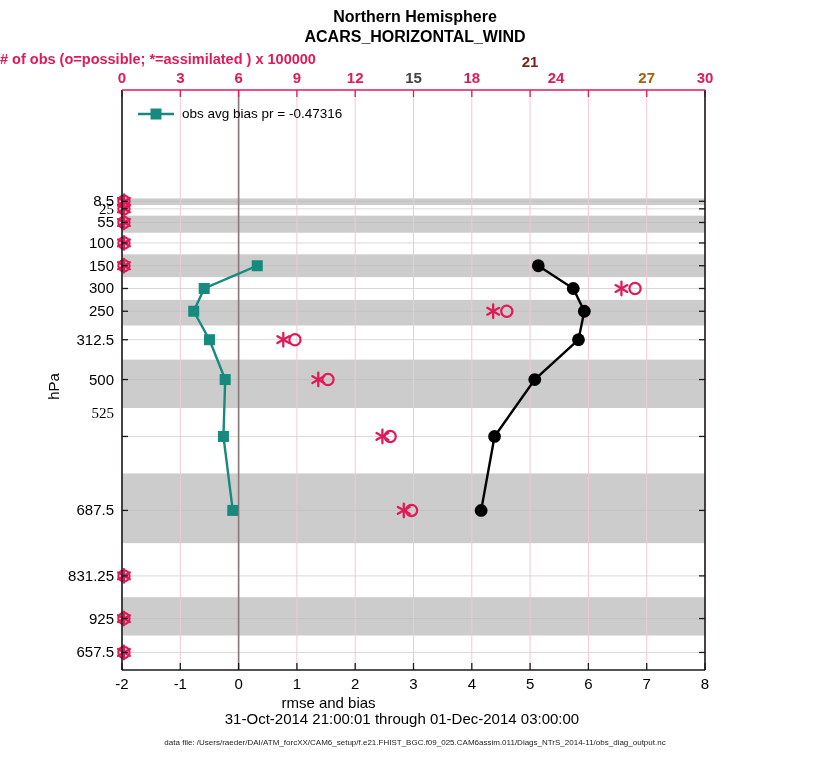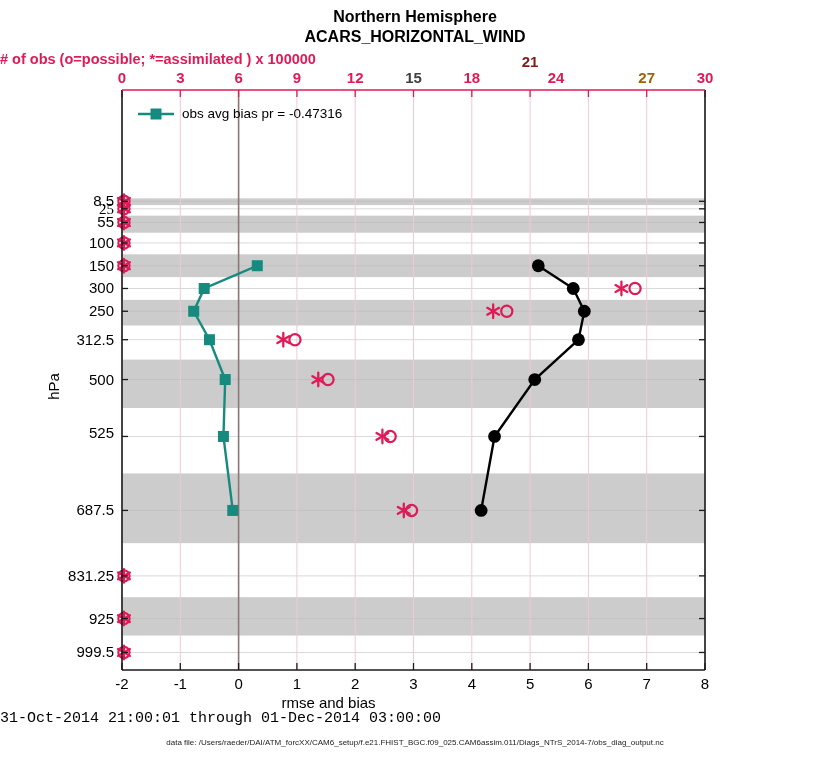--- a/index.html
+++ b/index.html
@@ -13,21 +13,21 @@
   .plot{position:absolute;left:122px;top:90px;width:583px;height:580px;}
   .plot svg{position:absolute;left:0;top:0;overflow:visible;}
   .ticklabel{position:absolute;width:44px;text-align:center;font-size:15px;line-height:16px;}
   .ylabel{position:absolute;left:30px;width:84px;text-align:right;font-size:15px;line-height:16px;}
   .axis-ylab{position:absolute;left:40px;top:378px;font-size:15px;transform:rotate(-90deg);
        transform-origin:center;}
   .axis-xlab{position:absolute;left:0;width:657px;text-align:center;top:694px;font-size:15px;}
   .legend{position:absolute;left:136px;top:103px;}
   .legend-row{display:flex;align-items:center;height:21px;}
   .legend-row .lab{font-size:13.5px;margin-left:6px;white-space:nowrap;}
-  .footer-date{position:absolute;left:0;width:804px;text-align:left;top:710px;font-size:15px;font-family:Liberation Mono, monospace;}
+  .footer-date{position:absolute;left:0;width:804px;text-align:center;top:710px;font-size:15px;}
   .footer-file{position:absolute;left:0;width:830px;text-align:center;top:738px;font-size:8px;color:#222;}
 </style>
 </head>
 <body>
 
 <div class="fig">
 
   <div class="title l1">Northern Hemisphere</div>
   <div class="title l2">ACARS_HORIZONTAL_WIND</div>
 
@@ -222,36 +222,36 @@
       <div class="ticklabel" style="left: 683px; top: 70px; color: rgb(224, 26, 87); font-weight: 600;">30</div>
       <div class="ylabel" style="top: 193.311px;">8.5</div>
       <div class="ylabel" style="top: 200.823px; font-family: Liberation Serif, serif;">25</div>
       <div class="ylabel" style="top: 214.48px;">55</div>
       <div class="ylabel" style="top: 234.967px;">100</div>
       <div class="ylabel" style="top: 257.73px;">150</div>
       <div class="ylabel" style="top: 280.493px;">300</div>
       <div class="ylabel" style="top: 303.256px;">250</div>
       <div class="ylabel" style="top: 331.71px;">312.5</div>
       <div class="ylabel" style="top: 371.545px;">500</div>
-      <div class="ylabel" style="top: 425px;">525</div>
+      <div class="ylabel" style="top: 405px; font-family: Liberation Serif, serif;">525</div>
       <div class="ylabel" style="top: 502.432px;">687.5</div>
       <div class="ylabel" style="top: 567.875px;">831.25</div>
       <div class="ylabel" style="top: 610.556px;">925</div>
-      <div class="ylabel" style="top: 644.473px;">999.5</div>
+      <div class="ylabel" style="top: 644.473px;">657.5</div>
     </div>
 
   <div class="axis-ylab">hPa</div>
   <div class="axis-xlab">rmse and bias</div>
 
   <div class="legend">
     <div class="legend-row">
       <svg width="40" height="16">
         <line class="stroke" x1="2" y1="8" x2="38" y2="8" stroke-width="2.4" stroke="#168a7e"></line>
         <rect class="fill" x="14.5" y="2.5" width="11" height="11" fill="#168a7e"></rect>
       </svg>
       <span class="lab">obs avg bias pr = -0.47316</span>
     </div>
   </div>
 
   <div class="footer-date">31-Oct-2014 21:00:01 through 01-Dec-2014 03:00:00</div>
-  <div class="footer-file">data file: /Users/raeder/DAI/ATM_forcXX/CAM6_setup/f.e21.FHIST_BGC.f09_025.CAM6assim.011/Diags_NTrS_2014-7/obs_diag_output.nc</div>
+  <div class="footer-file">data file: /Users/raeder/DAI/ATM_forcXX/CAM6_setup/f.e21.FHIST_BGC.f09_025.CAM6assim.011/Diags_NTrS_2014-11/obs_diag_output.nc</div>
 
 </div>
 
 </body></html>

